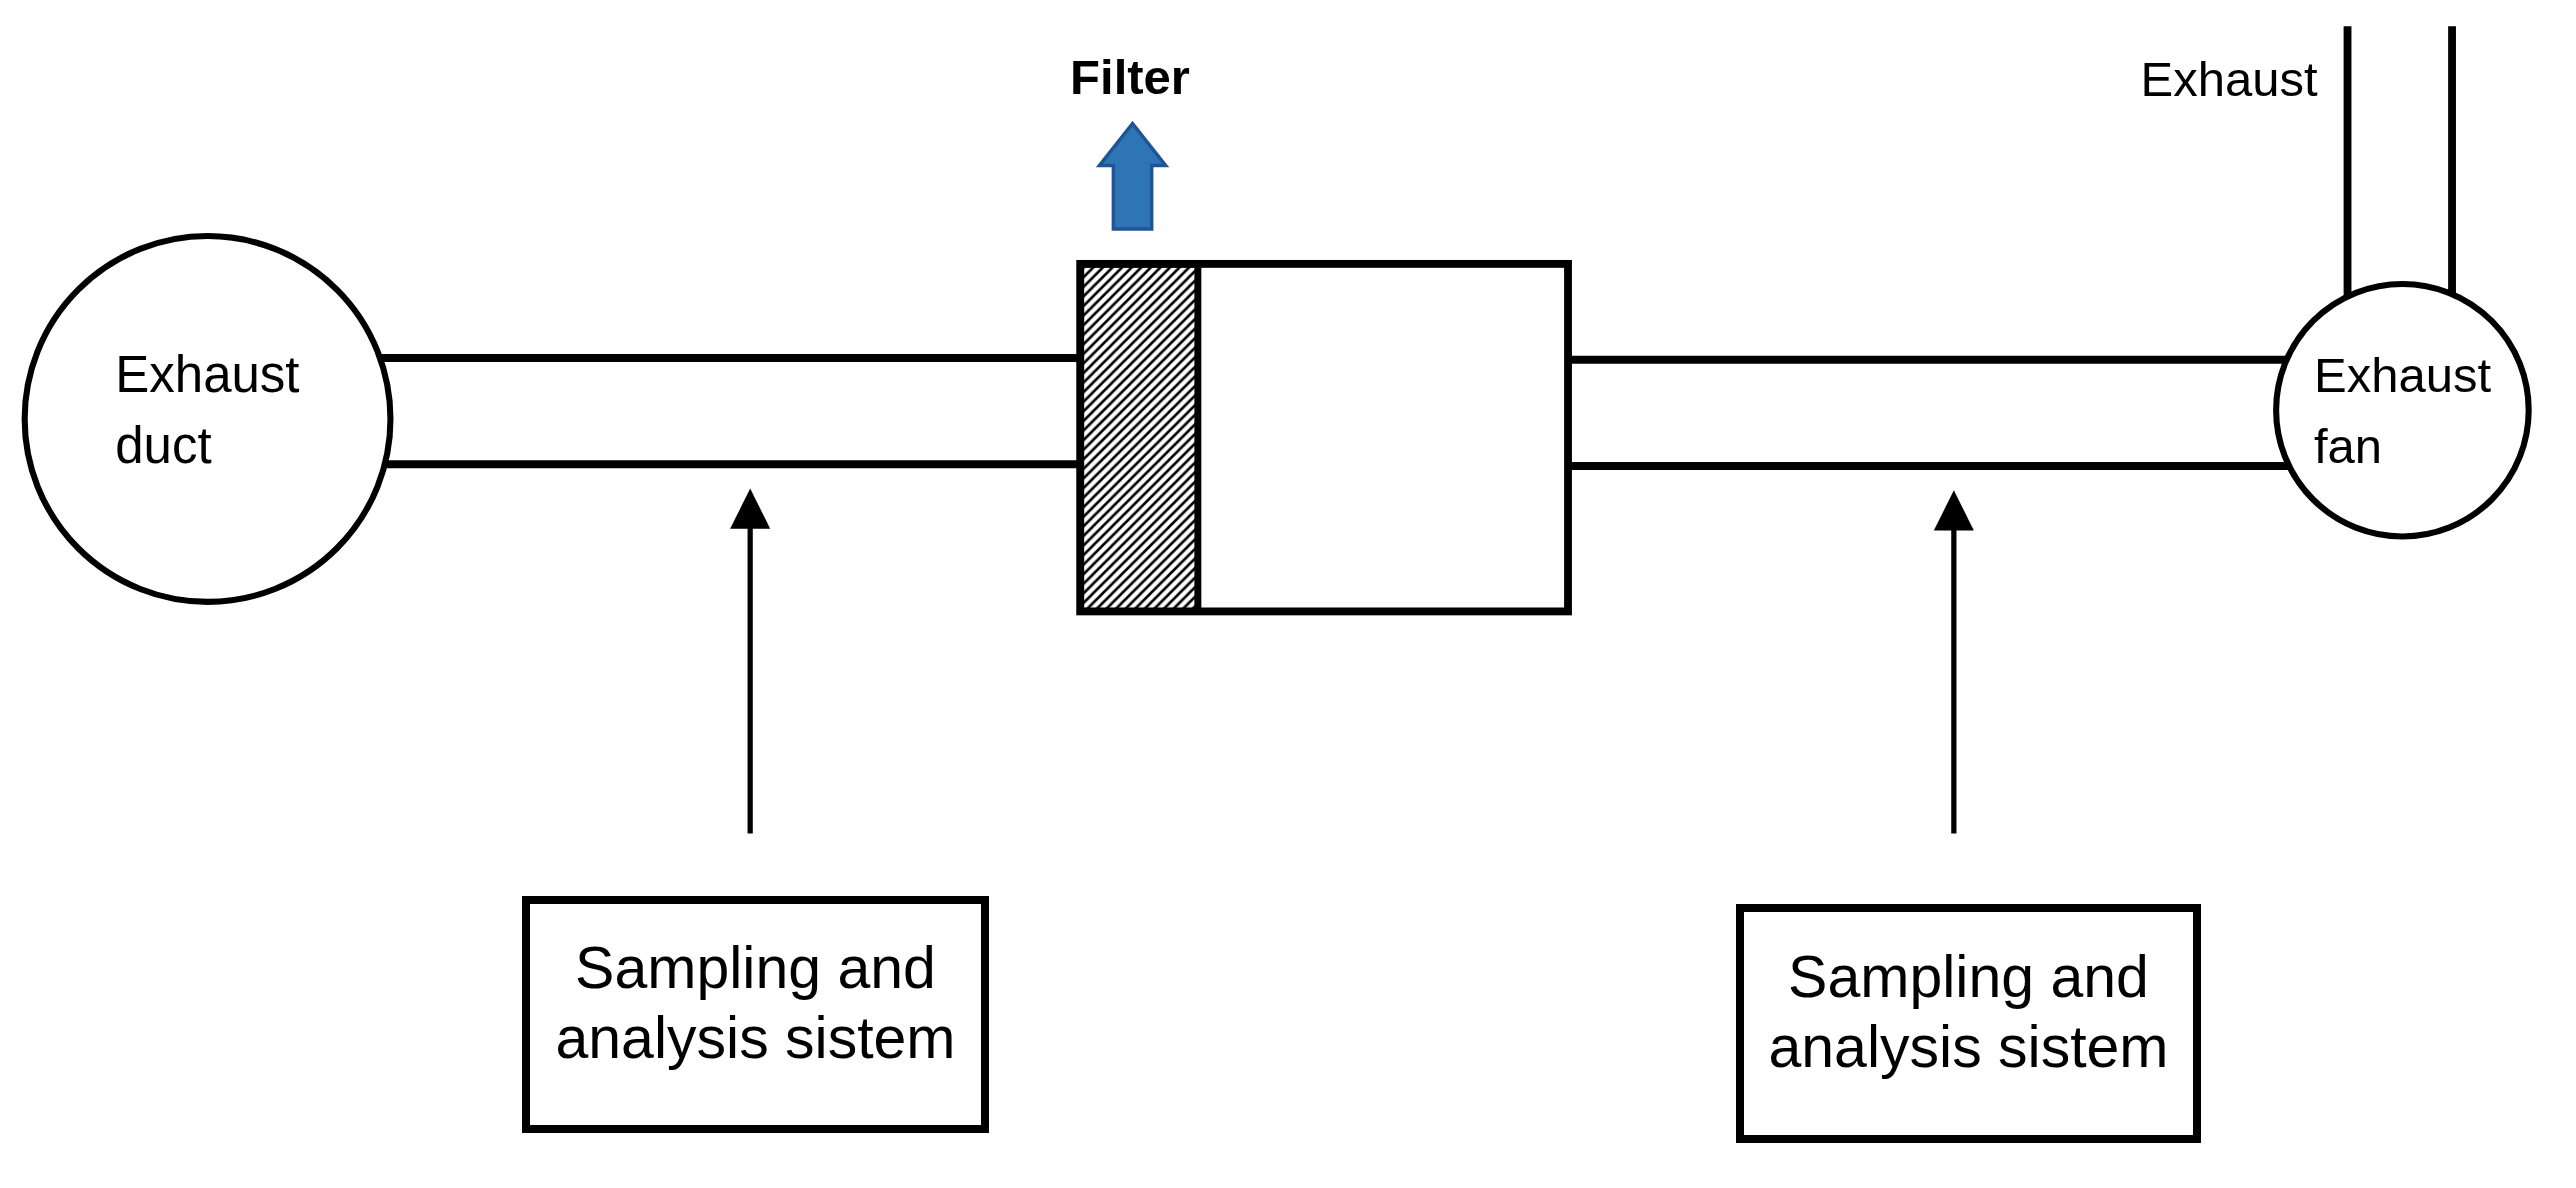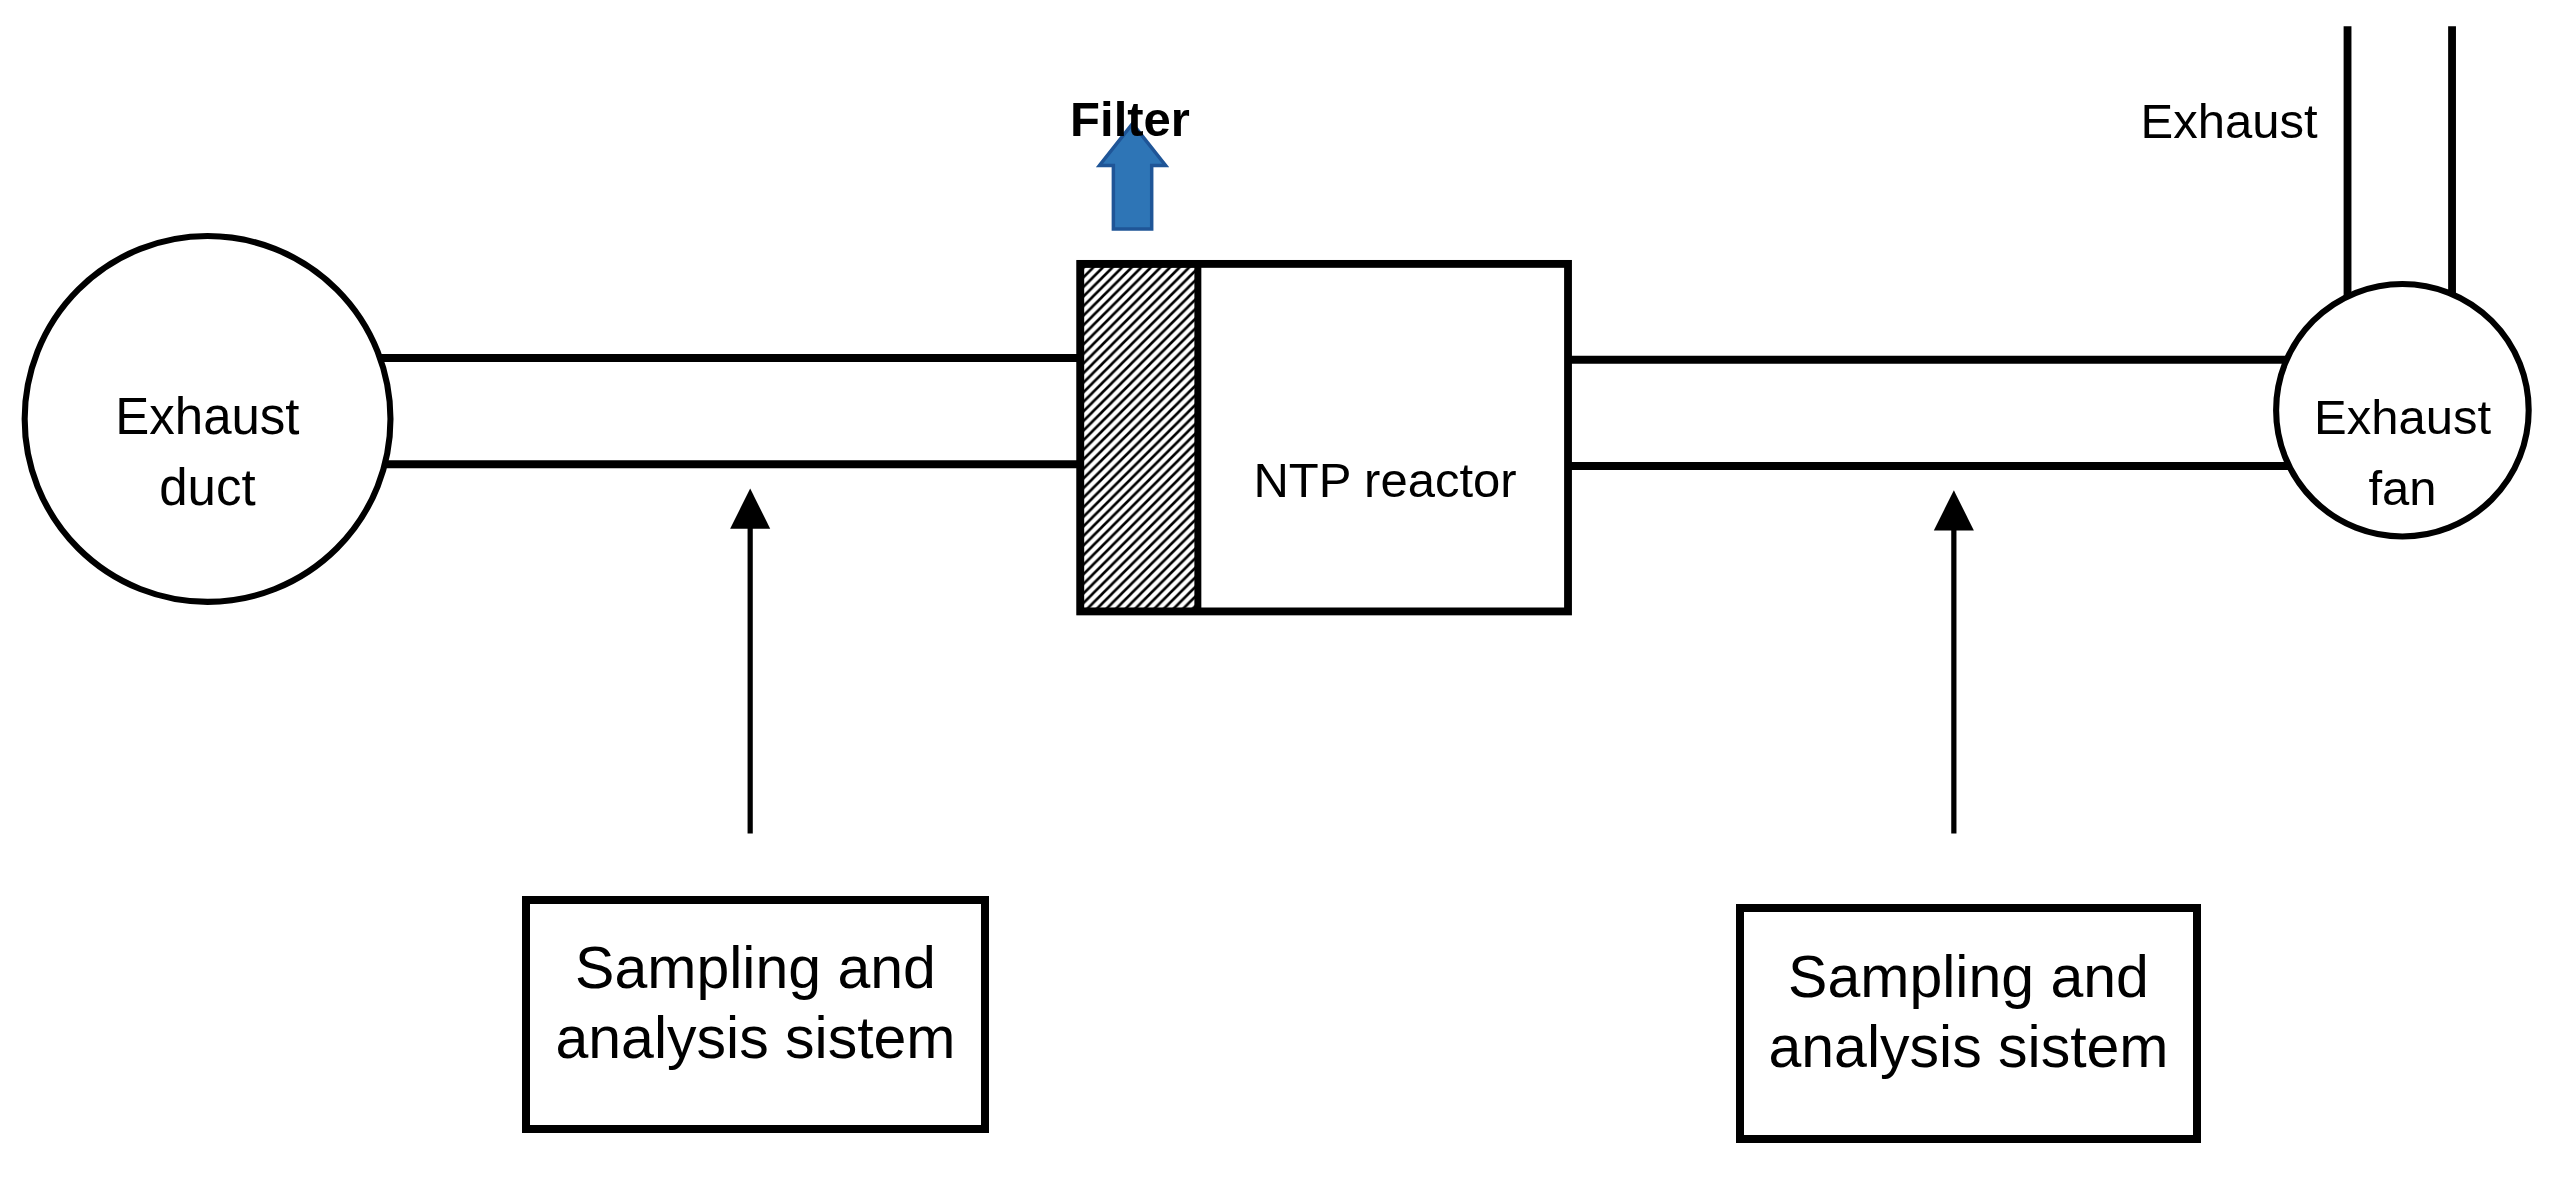--- a/index.html
+++ b/index.html
@@ -21,26 +21,24 @@
     left: 0;
     top: 0;
     width: 2576px;
     height: 1188px;
   }
   .label {
     position: absolute;
     display: flex;
     align-items: center;
     justify-content: center;
-    text-align: center;
     white-space: pre-line;
     font-size: 49px;
     line-height: 71px;
     color: #000000;
-    margin-top: 42px;
   }
   .label-exhaust-duct {
     left: 24.4px; top: 236px;
     width: 366px; height: 348px;
     padding-bottom: 17.4px;
     font-size: 51px;
   }
   .label-filter {
     left: 1034px; top: 49px;
     width: 192px; height: 56px;
@@ -126,21 +124,20 @@
       <line x1="2243" y1="957" x2="2243" y2="602" stroke-width="6"></line>
       <polygon points="2243,563 2220,609 2266,609" stroke="none"></polygon>
     </g>
   </svg>
 
   <div class="label label-exhaust-duct">Exhaust
 duct</div>
 
   <div class="label label-filter">Filter</div>
 
-  <div class="label label-ntp">NTP reactor</div>
 
   <div class="label label-exhaust-outlet">Exhaust</div>
 
   <div class="label label-exhaust-fan">Exhaust
 fan</div>
 
   <div class="sampling-box sampling-box-left">Sampling and
 analysis sistem</div>
 
   <div class="sampling-box sampling-box-right">Sampling and

